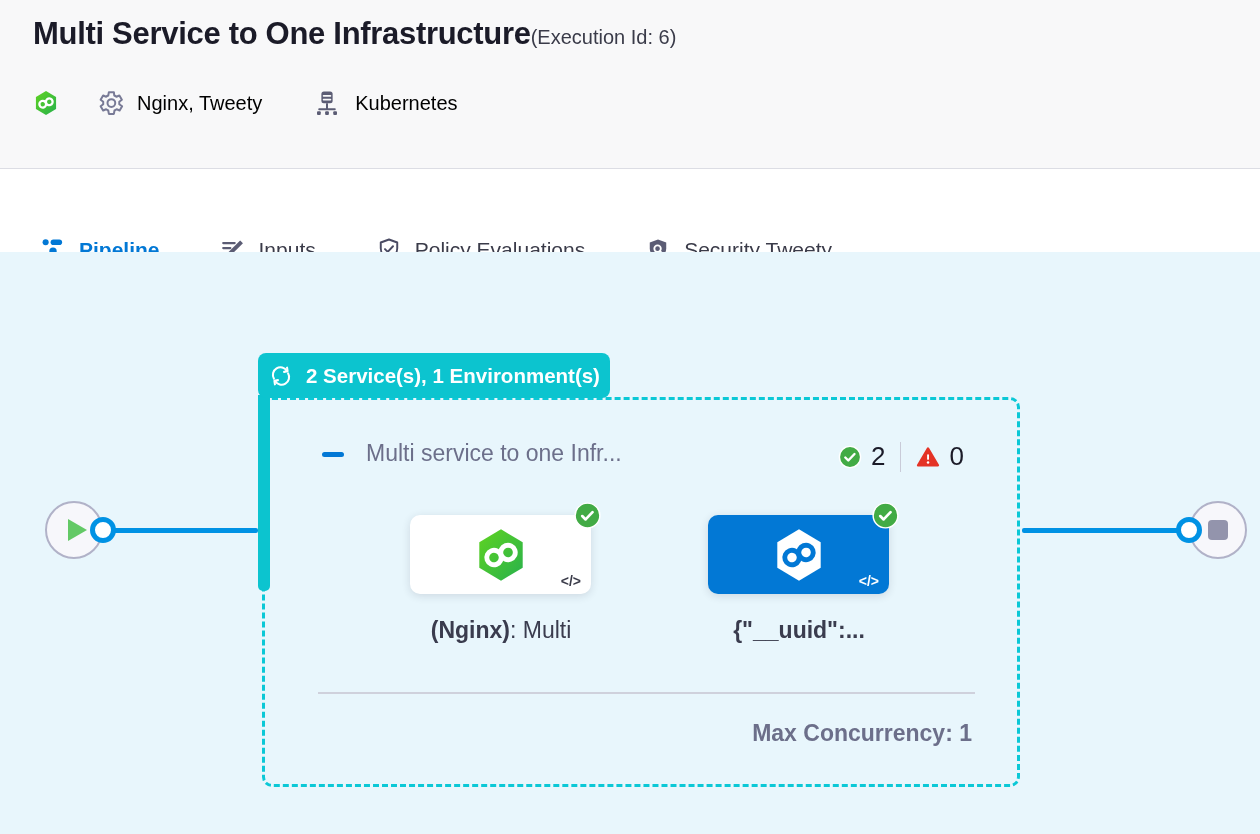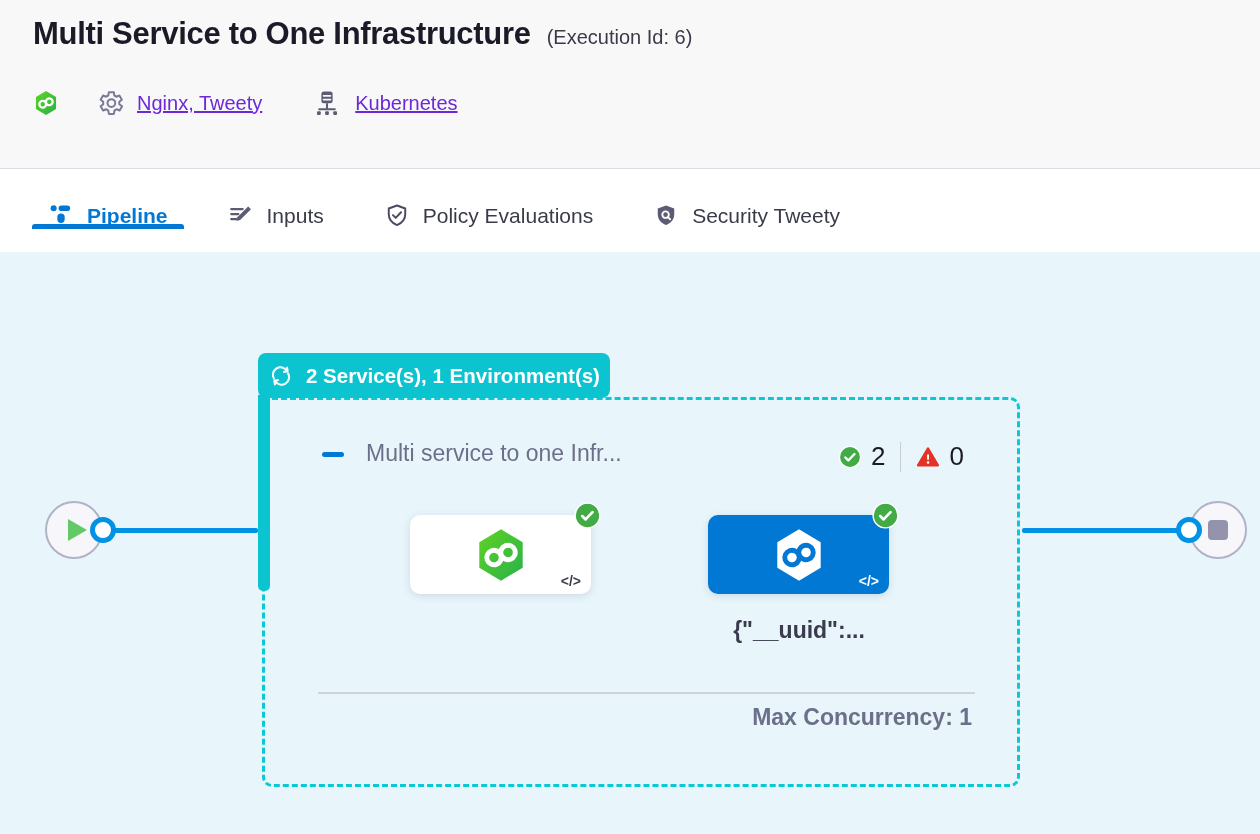--- a/index.html
+++ b/index.html
@@ -1,33 +1,33 @@
 <!DOCTYPE html>
 <html><head>
 <meta charset="utf-8">
 <style>
   * { margin:0; padding:0; box-sizing:border-box; }
   html,body { width:1260px; height:834px; overflow:hidden;
     font-family:"Liberation Sans", sans-serif; background:#e8f6fc; }
 
   
   .header { position:absolute; top:0; left:0; width:1260px; height:168px; background:#f8f8f9; }
-  .title-row { position:absolute; left:33px; top:16px; display:flex; align-items:baseline; gap:16px; }
+  .title-row { position:absolute; left:33px; top:16px; display:flex; align-items:baseline; }
   .page-title { font-size:31px; font-weight:bold; color:#1b1b28; letter-spacing:-0.3px; }
   .exec-id { font-size:20px; color:#3a3b49; }
   .meta-row { position:absolute; left:33px; top:87px; display:flex; align-items:center; height:32px; }
   .meta-row .logo { width:26px; height:26px; margin-right:36px; }
   .meta-row .gear { width:30px; height:30px; margin-right:12px; }
   .meta-row .infra { width:30px; height:32px; margin-right:13px; }
-  .meta-label { font-size:20px; color:#6d28d9; margin-right:50px;text-decoration:underline; }
+  .meta-label { font-size:20px; color:#000000; margin-right:50px; }
 
   
   .tabbar { position:absolute; top:168px; left:0; width:1260px; height:96px; background:#ffffff;
     border-top:1px solid #dcdde4; border-bottom:1px solid #d9dae1;
-    display:flex; align-items:center; padding-left:32px; }
+    display:flex; align-items:flex-end; padding-left:24px; }
   .tab { position:relative; display:flex; align-items:center; gap:13px; padding:0 16px;
     font-size:21px; color:#3a3b49; cursor:pointer; margin-right:28px; }
   .tab svg { width:26px; height:26px; }
   .tab.active { color:#0278d5; font-weight:bold; }
   .tab .underline { display:none; }
   .tab.active .underline { display:block; position:absolute; left:0; right:0; bottom:0;
     height:5px; background:#0278d5; border-radius:3px 3px 0 0; }
 
   
   .canvas { position:absolute; top:252px; left:0; width:1260px; height:582px; background:#e8f6fc; }
@@ -71,21 +71,21 @@
   .svc-card.blue .code-glyph { color:#ffffff; }
   .status-badge { position:absolute; top:-13px; right:-10px; width:27px; height:27px; z-index:5; }
 
   .svc-label { position:absolute; top:357px; width:266px; text-align:center;
     font-size:23px; line-height:43px; color:#3a3c4e; z-index:4; }
   .svc-label .b { font-weight:bold; }
   .svc-label.all-bold { font-weight:bold; }
 
   .stage-divider { position:absolute; left:318px; top:440px; width:657px; height:2px;
     background:#cfd1dc; z-index:4; }
-  .max-conc { position:absolute; left:560px; top:452px; width:412px; text-align:right;
+  .max-conc { position:absolute; left:560px; top:468px; width:412px; text-align:right;
     font-size:23px; font-weight:bold; color:#6c6f8a; z-index:4; }
 </style>
 </head>
 <body>
 
 <div class="header">
   <div class="title-row">
     <span class="page-title">Multi Service to One Infrastructure</span>
     <span class="exec-id">(Execution Id: 6)</span>
   </div>
@@ -242,20 +242,21 @@
         </g>
     </svg>
     <span class="code-glyph">&lt;/&gt;</span>
     <svg class="status-badge" viewBox="0 0 24 24">
       <circle cx="12" cy="12" r="11" fill="#42ab45" stroke="#ffffff" stroke-width="1.3"></circle>
       <path d="M7.3 12.5l3 3 6.2-6.5" fill="none" stroke="#ffffff" stroke-width="2.4" stroke-linecap="round" stroke-linejoin="round"></path>
     </svg>
   </div>
 
   <div class="svc-label" style="left:368px;">
+    <div><span class="b">(Nginx)</span><span>: Multi</span></div>
   </div>
 
   <div class="svc-label all-bold" style="left:666px;">
     <div>{"__uuid":...</div>
   </div>
 
   <div class="stage-divider"></div>
   <div class="max-conc">Max Concurrency: 1</div>
 </div>
 

